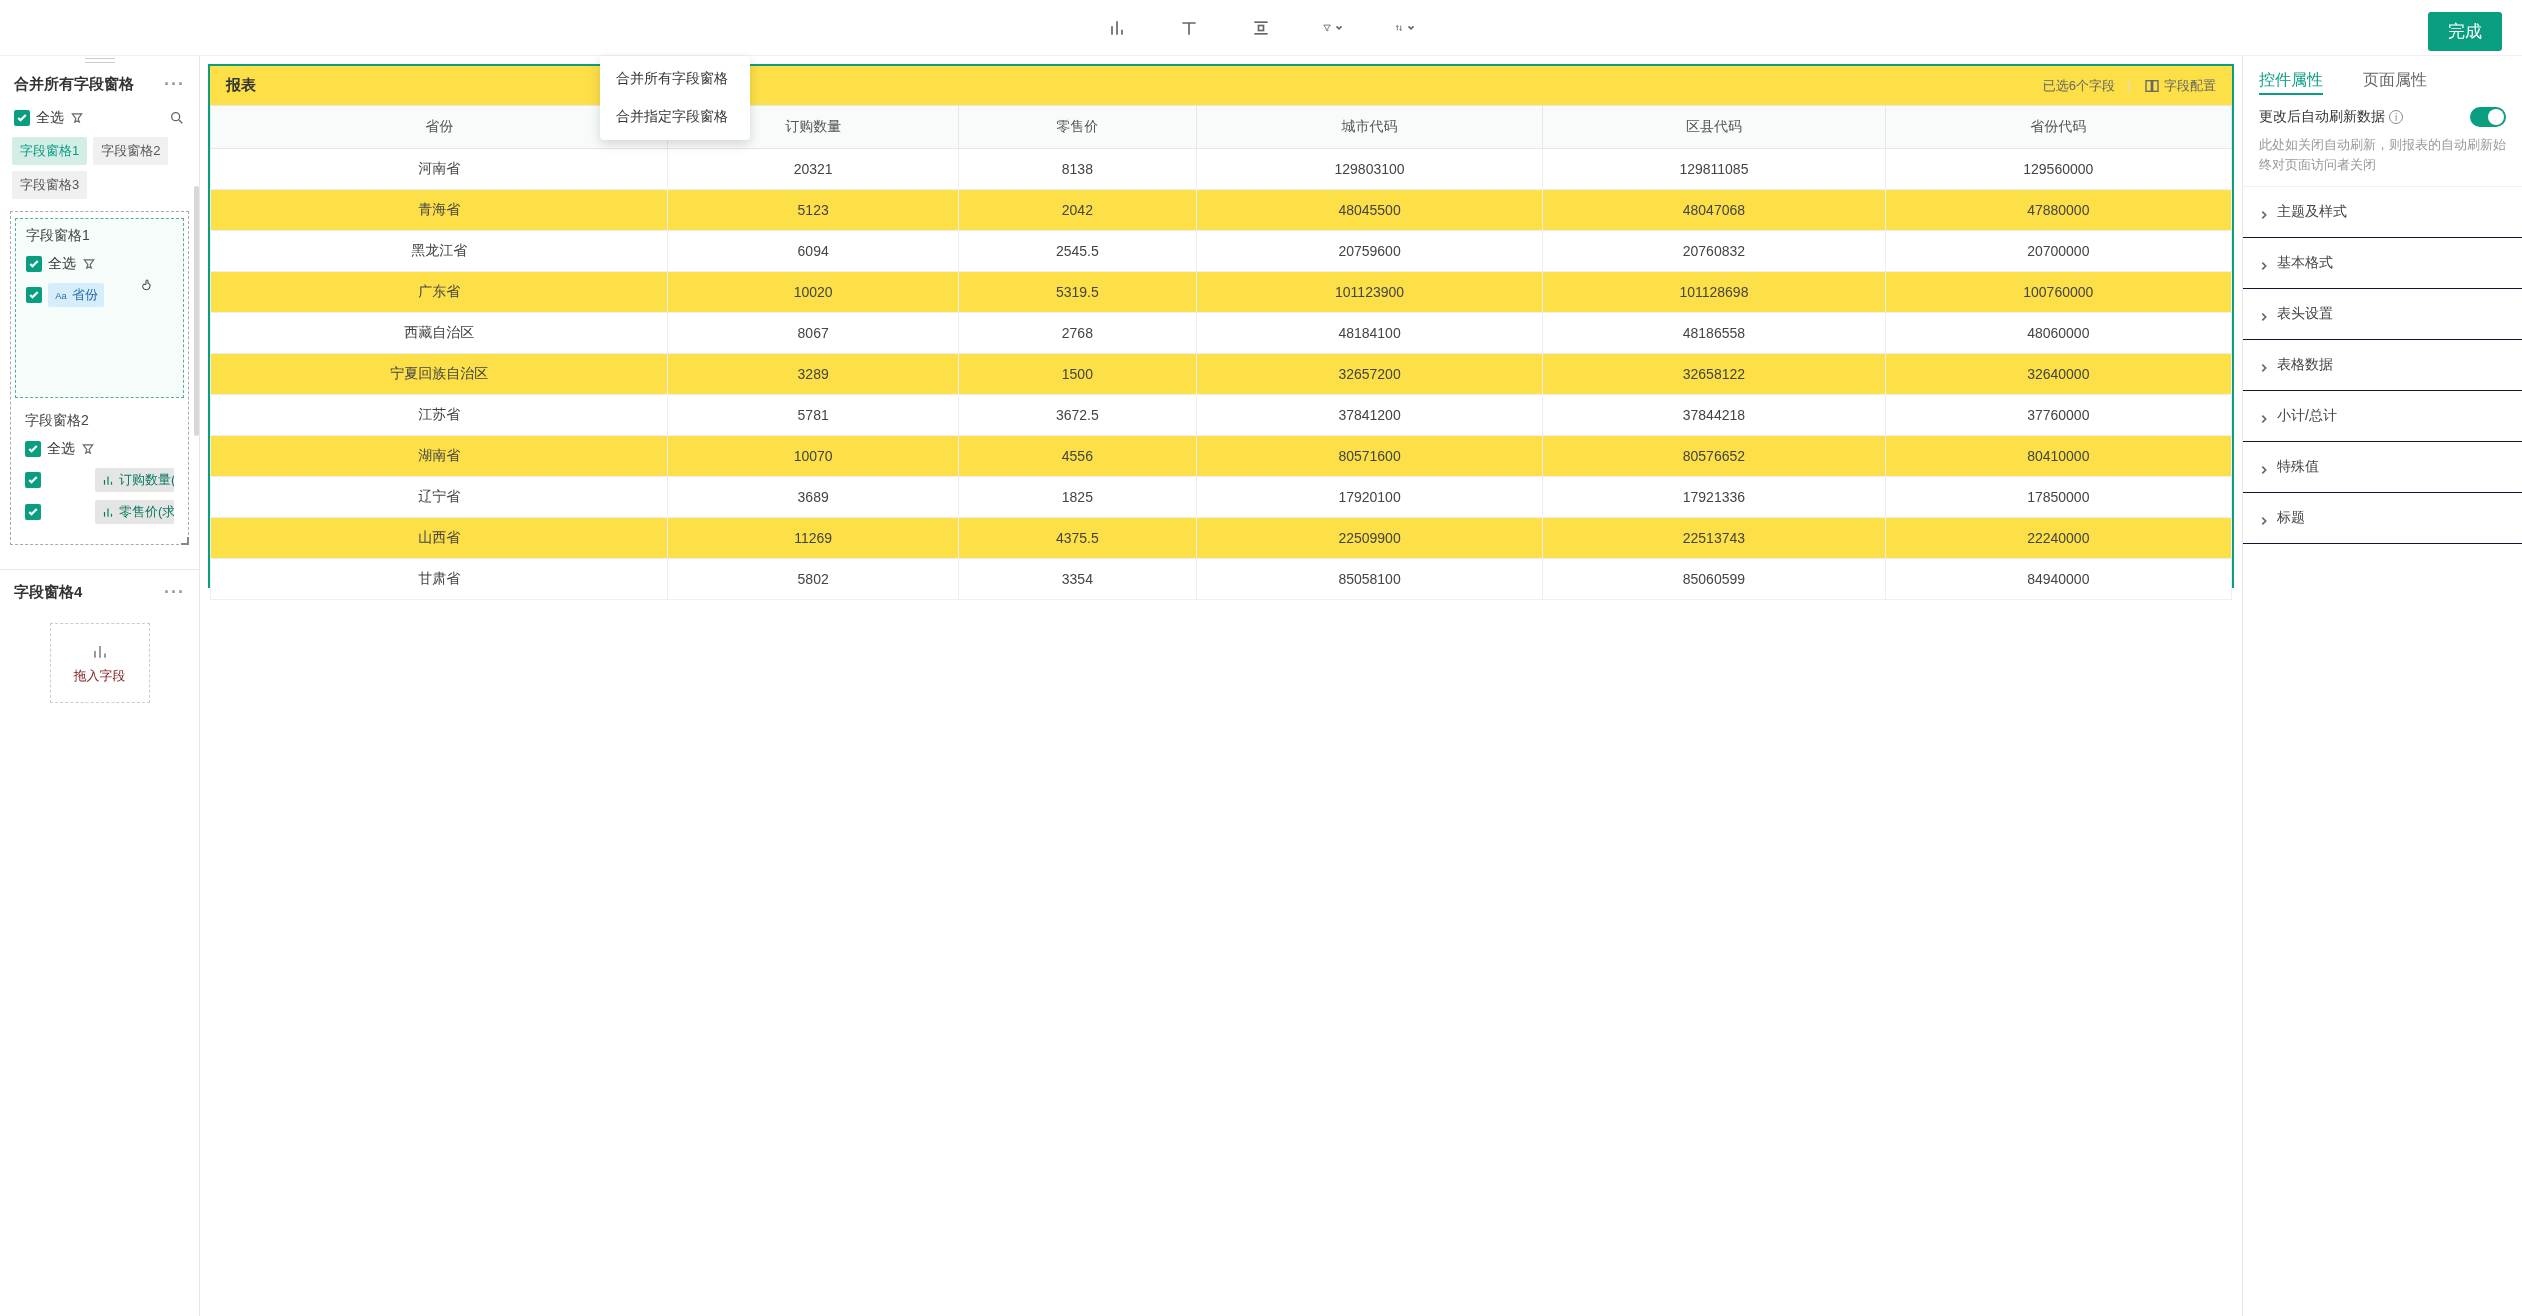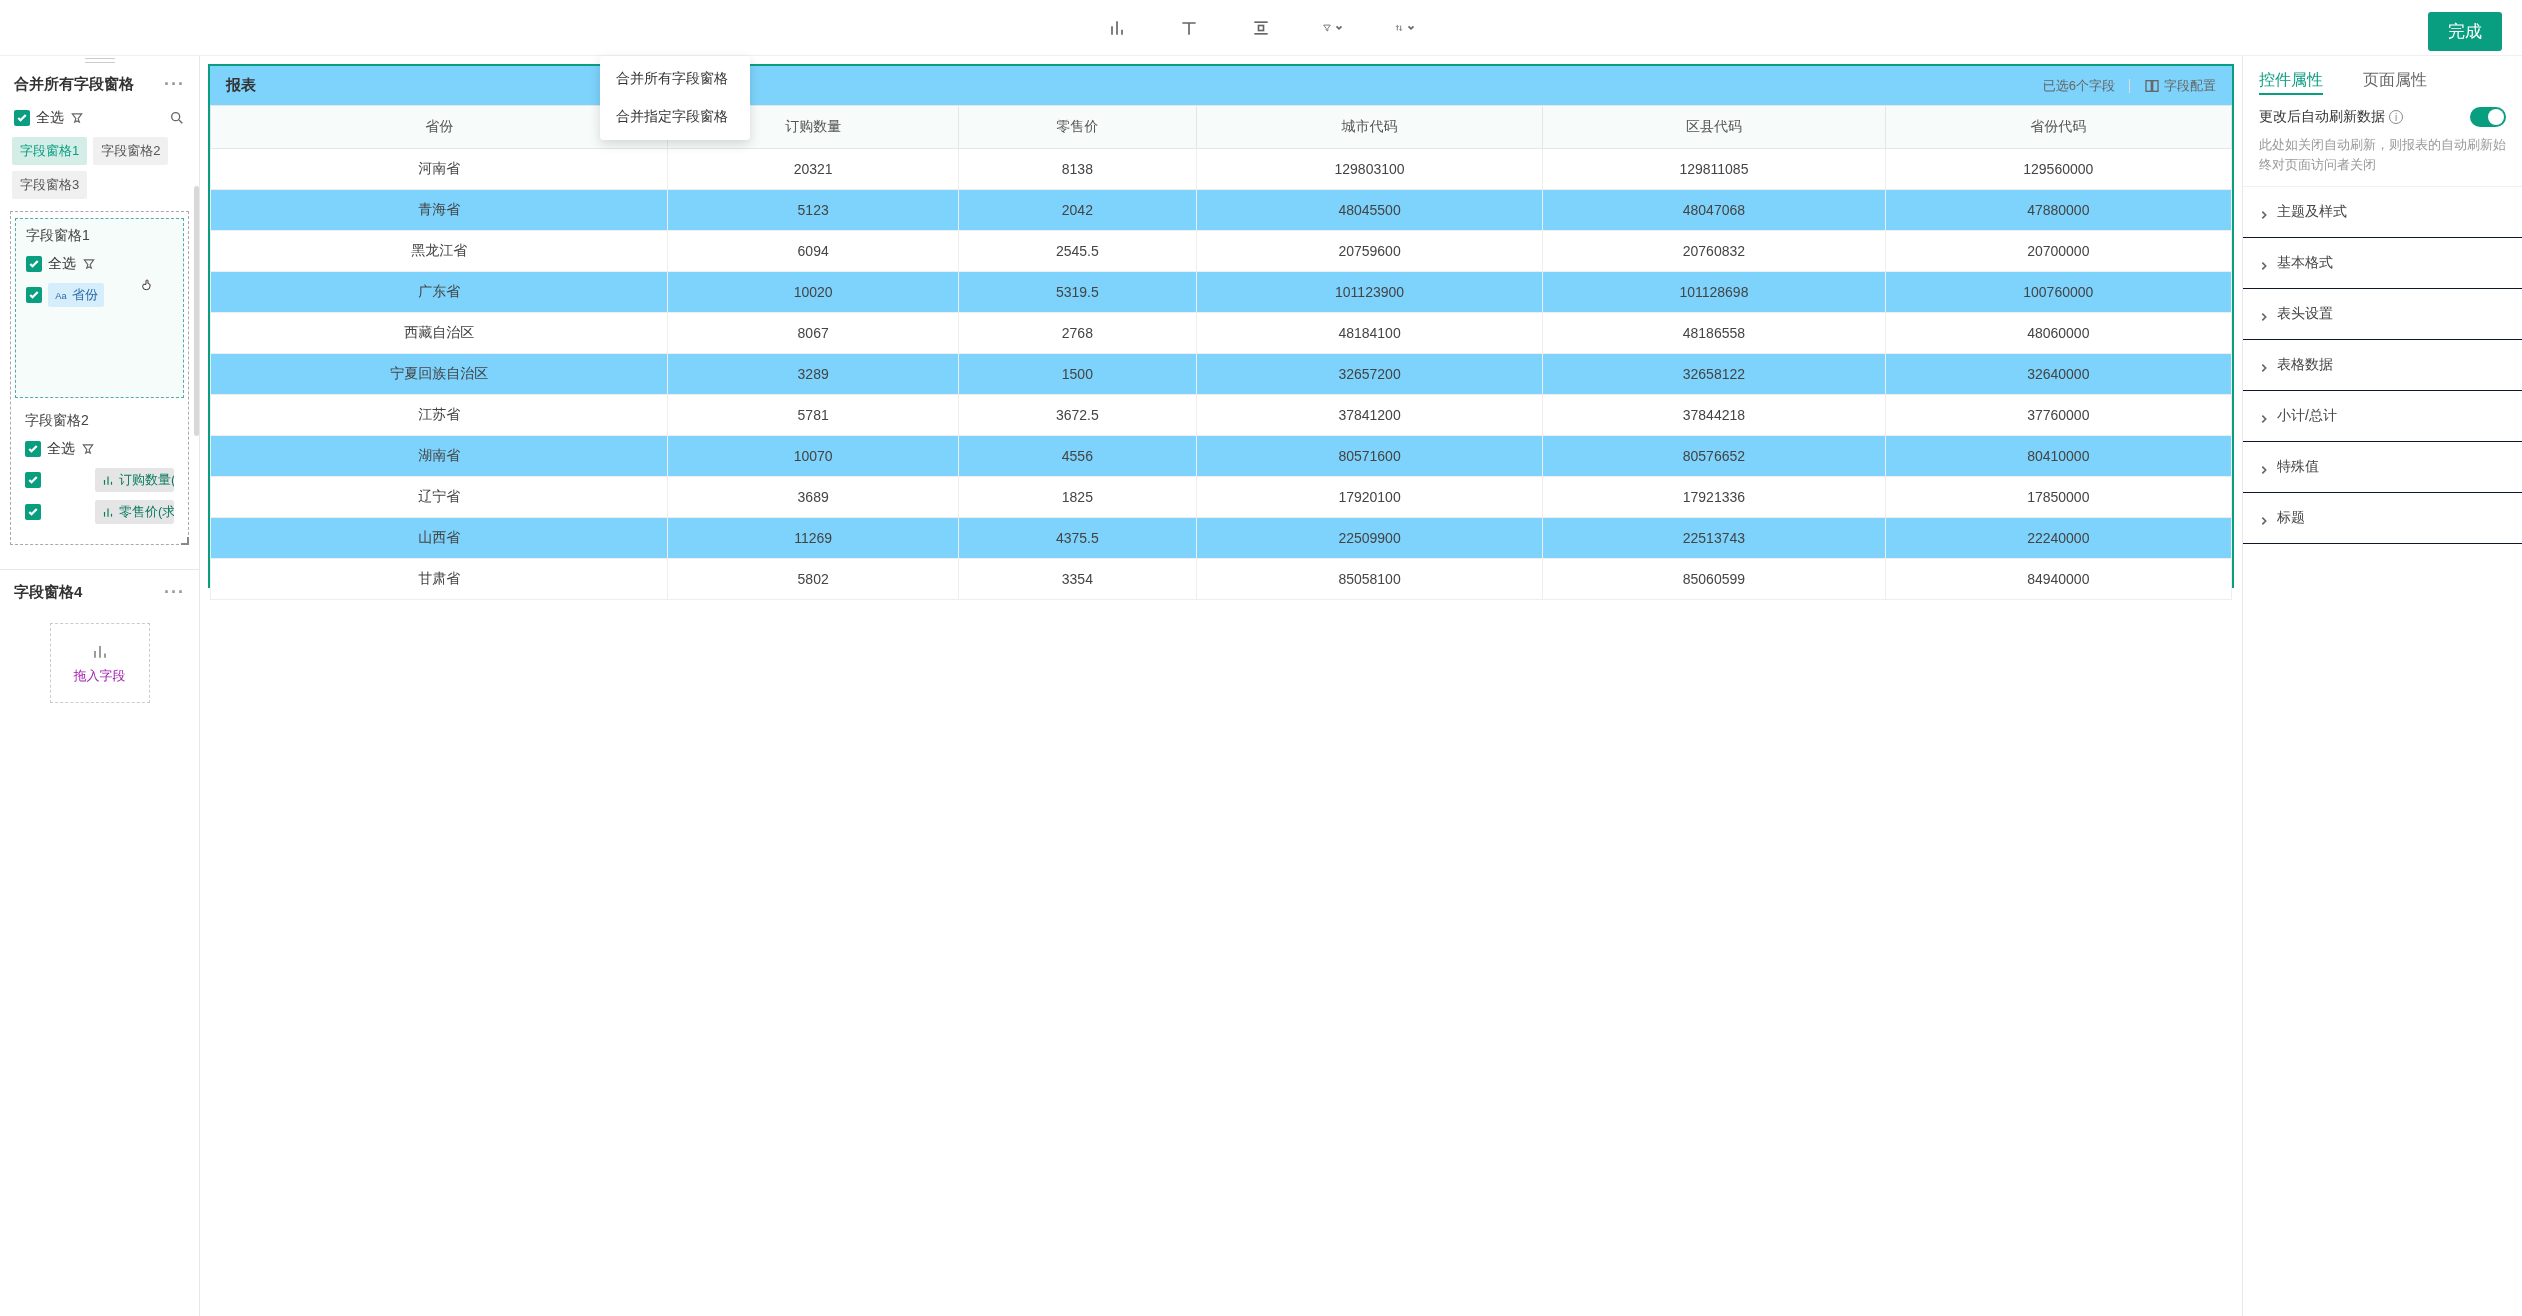--- a/index.html
+++ b/index.html
@@ -206,35 +206,35 @@
   .empty-drop {
     margin: 12px auto;
     width: 100px;
     height: 80px;
     border: 1px dashed #ccc;
     display: flex;
     flex-direction: column;
     align-items: center;
     justify-content: center;
     gap: 6px;
-    color: #a21caf;
+    color: #7f1d1d;
     font-size: 13px;
   }
   .empty-drop-icon { width: 20px; height: 20px; }
 
   
   .center {
     flex: 1;
     padding: 8px;
     overflow: hidden;
     position: relative;
   }
   .report-card {
     border: 2px solid #0a9e80;
-    background: #7dd3fc;
+    background: #fde047;
     height: 524px;
     display: flex;
     flex-direction: column;
   }
   .report-header {
     display: flex;
     align-items: center;
     justify-content: space-between;
     padding: 10px 16px;
   }

